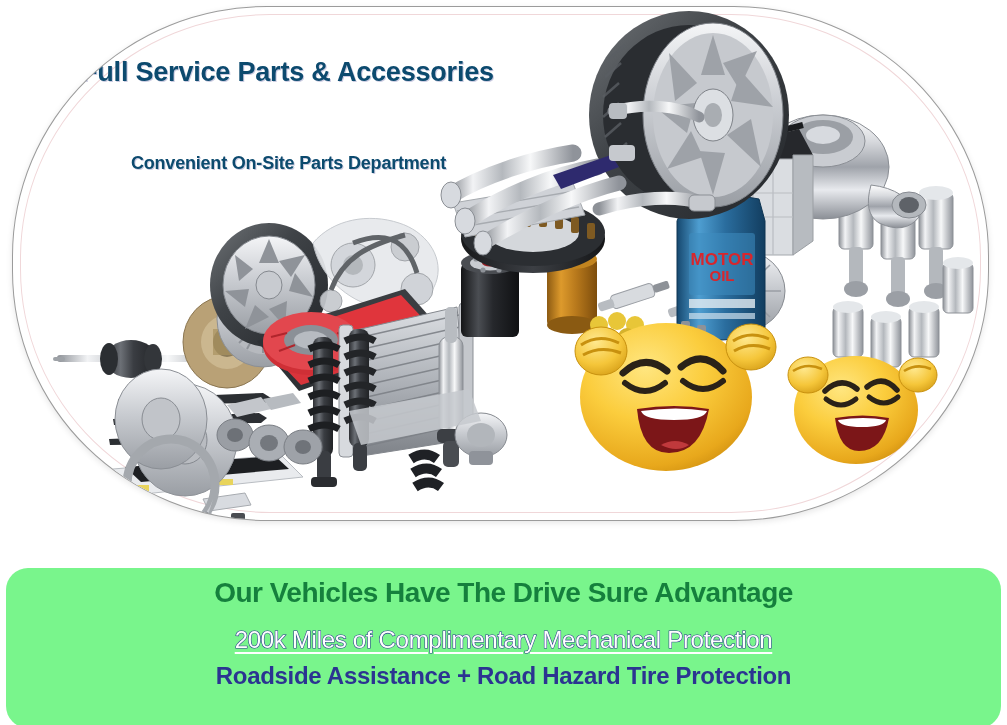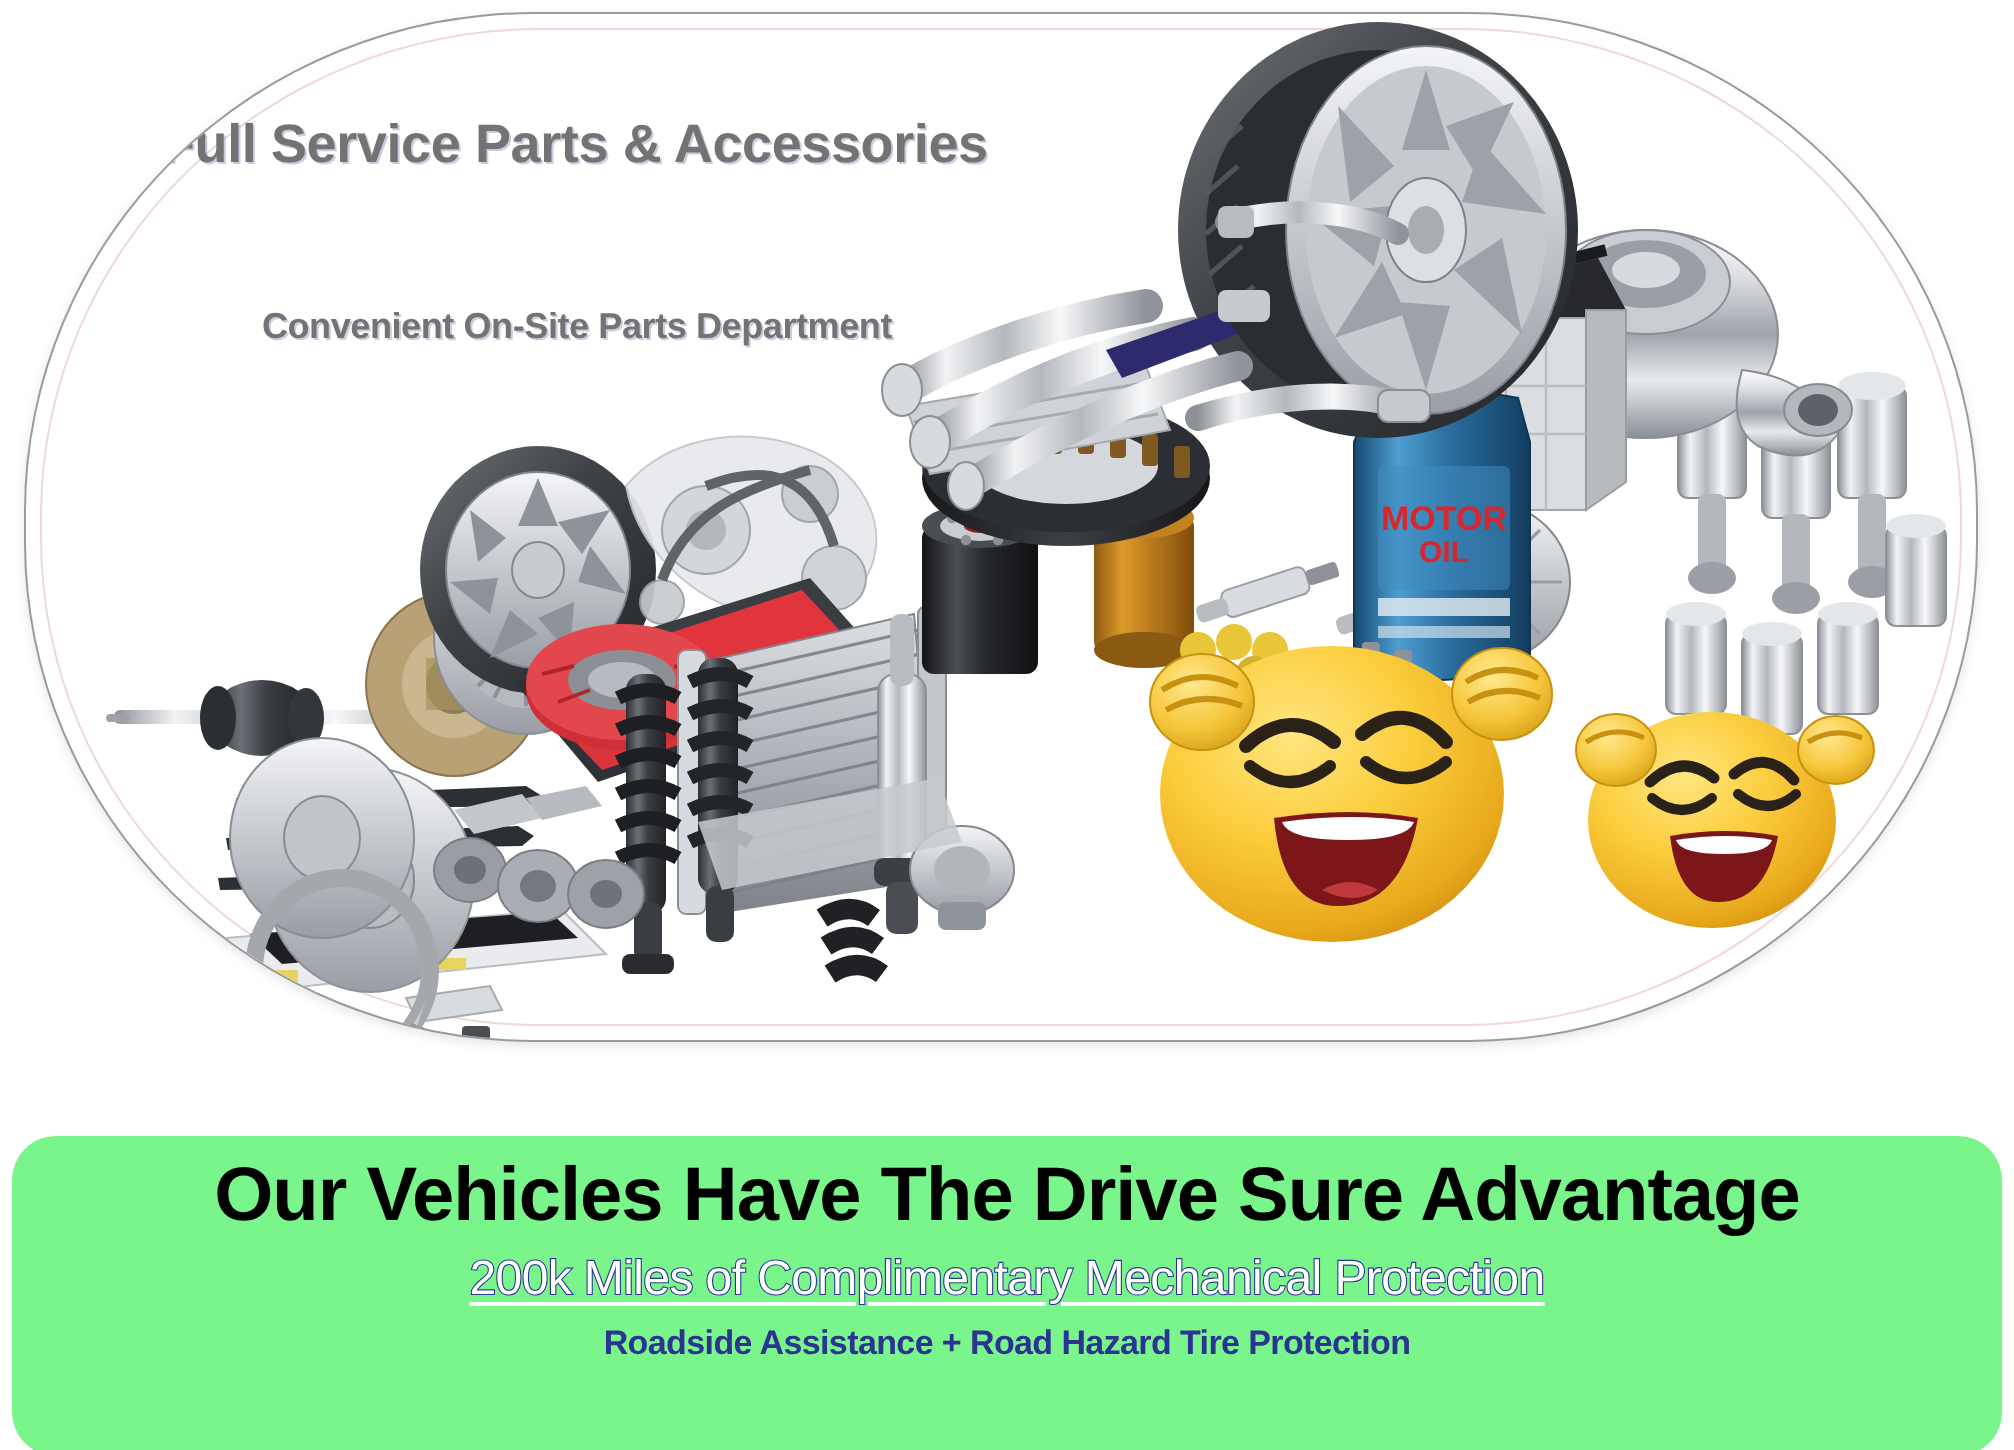--- a/index.html
+++ b/index.html
@@ -43,21 +43,21 @@
     right: 7px;
     bottom: 7px;
     border: 1px solid #f0d7d9;
     border-radius: 250px / 244px;
     pointer-events: none;
   }
 
   
   .headline {
     position: absolute;
-    color: #737373;
+    color: #0c4a6e;
     font-weight: bold;
     letter-spacing: -0.2px;
     text-shadow: 1px 1px 0 rgba(160,160,200,0.55);
     white-space: nowrap;
   }
   #headline-1 {
     left: 68px;
     top: 50px;
     font-size: 27px;
   }
@@ -90,23 +90,23 @@
     background: #79f58c;
     border-radius: 22px;
     overflow: hidden;
   }
   #banner-title {
     position: absolute;
     top: 9px;
     left: 0;
     width: 100%;
     text-align: center;
-    font-size: 38px;
+    font-size: 28px;
     font-weight: bold;
-    color: #000000;
+    color: #15803d;
     letter-spacing: -0.5px;
     white-space: nowrap;
   }
   #banner-subtitle {
     position: absolute;
     top: 58px;
     left: 0;
     width: 100%;
     text-align: center;
     font-size: 24px;
@@ -119,21 +119,21 @@
     text-decoration: underline;
     text-decoration-color: #ffffff;
     text-decoration-thickness: 2px;
     text-underline-offset: 4px;
   }
   .banner-line {
     position: absolute;
     left: 0;
     width: 100%;
     text-align: center;
-    font-size: 17px;
+    font-size: 24px;
     font-weight: bold;
     color: #2b3491;
     letter-spacing: -0.3px;
     white-space: nowrap;
   }
   #banner-line-1 { top: 94px; }
   #banner-line-2 { top: 124px; }
 </style>
 </head>
 <body>

